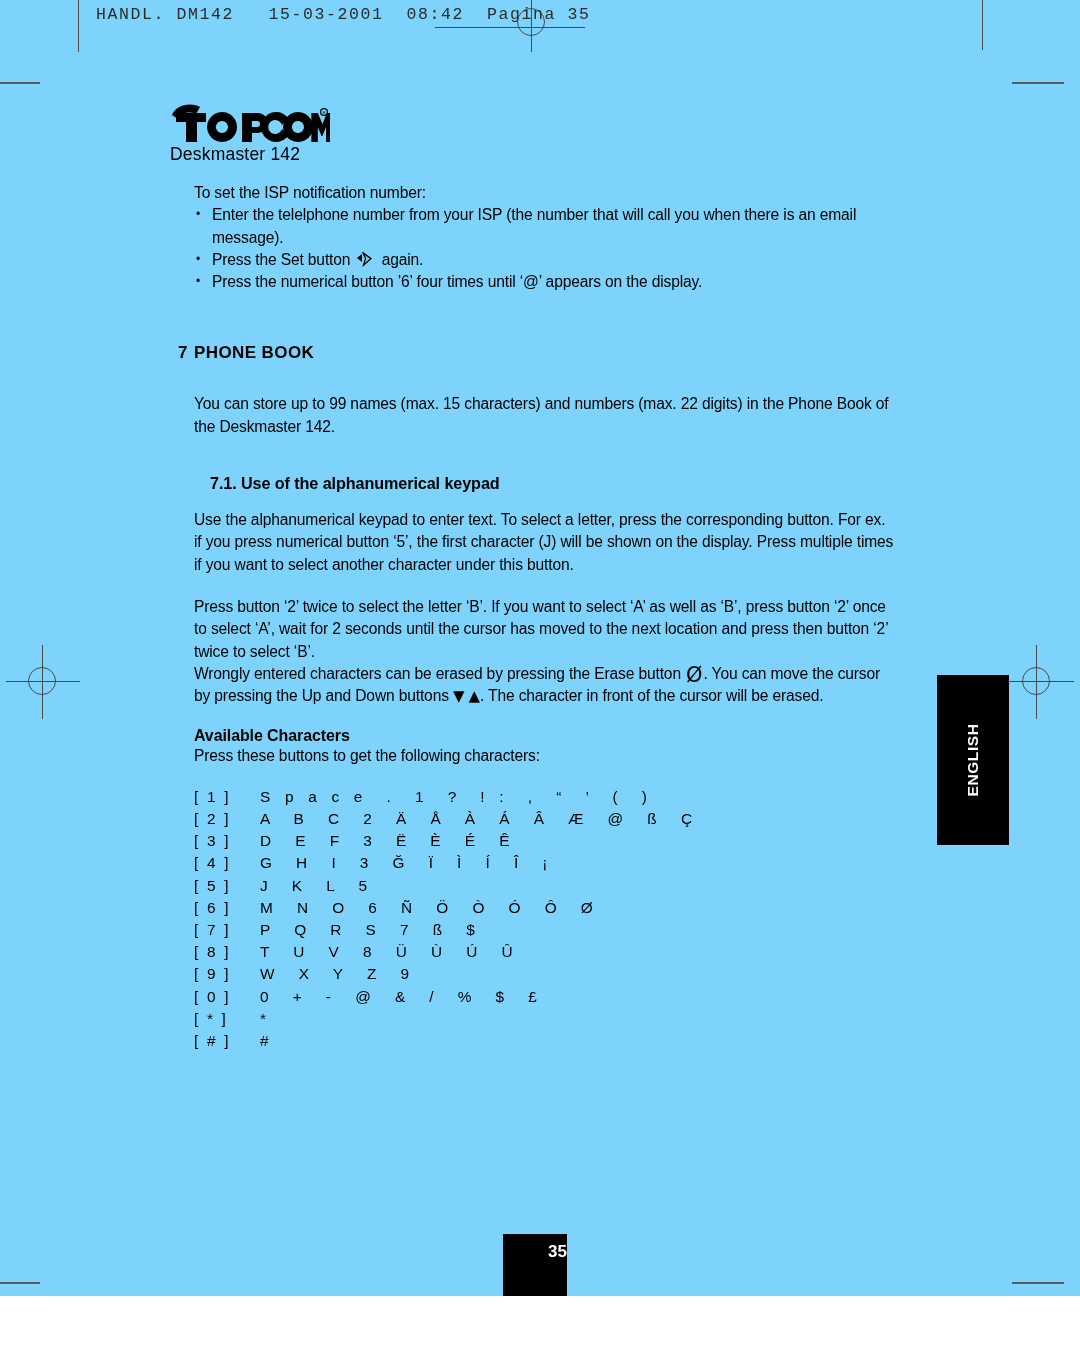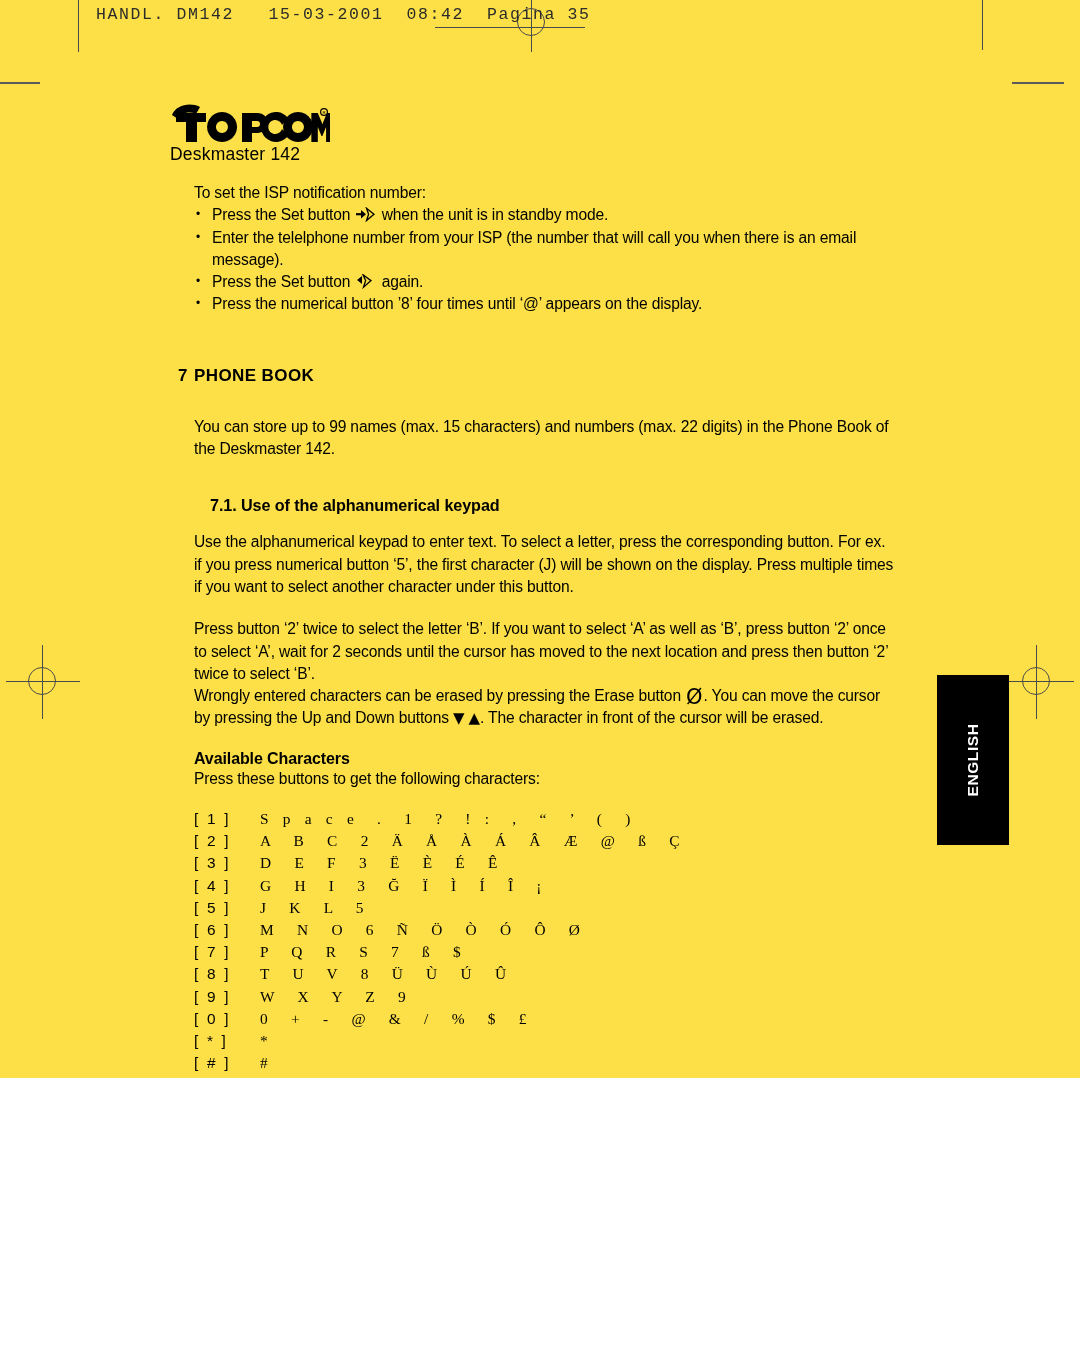--- a/index.html
+++ b/index.html
@@ -8,23 +8,23 @@
     padding: 0;
     background: #ffffff;
   }
   body {
     font-family: "Liberation Sans", sans-serif;
     color: #000000;
   }
   #page {
     position: relative;
     width: 1080px;
-    height: 1078px;
+    height: 1296px;
     overflow: hidden;
-    background: #fde047;
+    background: #7dd3fc;
   }
 
   
   .crop-v {
     position: absolute;
     width: 1px;
     background: #4a4a4a;
   }
   .crop-h {
     position: absolute;
@@ -254,21 +254,21 @@
     display: flex;
     white-space: pre;
   }
   .char-key {
     width: 66px;
     letter-spacing: 2.2px;
     font-family: "Liberation Sans", sans-serif;
   }
   .char-vals {
     letter-spacing: 5.2px;
-    font-family: Liberation Serif, serif;
+    font-family: Liberation Sans, sans-serif;
   }
 
   
   .side-tab {
     position: absolute;
     left: 937px;
     top: 675px;
     width: 72px;
     height: 170px;
     background: #000000;
@@ -292,21 +292,21 @@
     top: 1234px;
     width: 64px;
     height: 65px;
     background: #000000;
   }
   .page-number-text {
     position: absolute;
     left: 0;
     right: 0;
     top: 8px;
-    text-align: left;
+    text-align: right;
     color: #ffffff;
     font-size: 17px;
     font-weight: bold;
     margin-left: 40px;
   }
 </style>
 </head>
 <body>
 
 <div id="page">
@@ -368,46 +368,35 @@
       </svg>
     </div>
     <div class="model-name">Deskmaster 142</div>
   </div>
 
   <div class="content">
 
     <p class="para">To set the ISP notification number:</p>
 
     <ul class="bullet-list">
-      <li>
-        <span>Press the Set button</span>
-        <span class="icon-set">
-          <svg width="19" height="15" viewBox="0 0 19 15" xmlns="http://www.w3.org/2000/svg" aria-hidden="true">
-            <path d="M0 7.2 H7" stroke="#000" stroke-width="2.2"></path>
-            <path d="M5 3 L10 7.2 L5 11.4 Z" fill="#000"></path>
-            <path d="M10.5 1.2 L18 7.2 L10.5 13.6 L12.6 7.2 Z" fill="none" stroke="#000" stroke-width="1.3"></path>
-          </svg>
-        </span>
-        <span>when the unit is in standby mode.</span>
-      </li>
       <li>
         <span>Enter the telelphone number from your ISP (the number that will call you when there is an email message).</span>
       </li>
       <li>
         <span>Press the Set button</span>
         <span class="icon-set">
           <svg width="19" height="15" viewBox="0 0 19 15" xmlns="http://www.w3.org/2000/svg" aria-hidden="true">
             <path d="M1 6 L6 2 L6 10 Z" fill="#000"></path>
             <path d="M7 0.8 L15 6.6 L7.5 13.2 L9.6 6.6 Z" fill="none" stroke="#000" stroke-width="1.3"></path>
           </svg>
         </span>
         <span>again.</span>
       </li>
       <li>
-        <span>Press the numerical button ’8’ four times until ‘@’ appears on the display.</span>
+        <span>Press the numerical button ’6’ four times until ‘@’ appears on the display.</span>
       </li>
     </ul>
 
     <div class="spacer-lg"></div>
     <div class="spacer-md"></div>
 
     <h1 class="h1-section">
       <span class="h1-num">7</span><span>PHONE BOOK</span>
     </h1>
 

